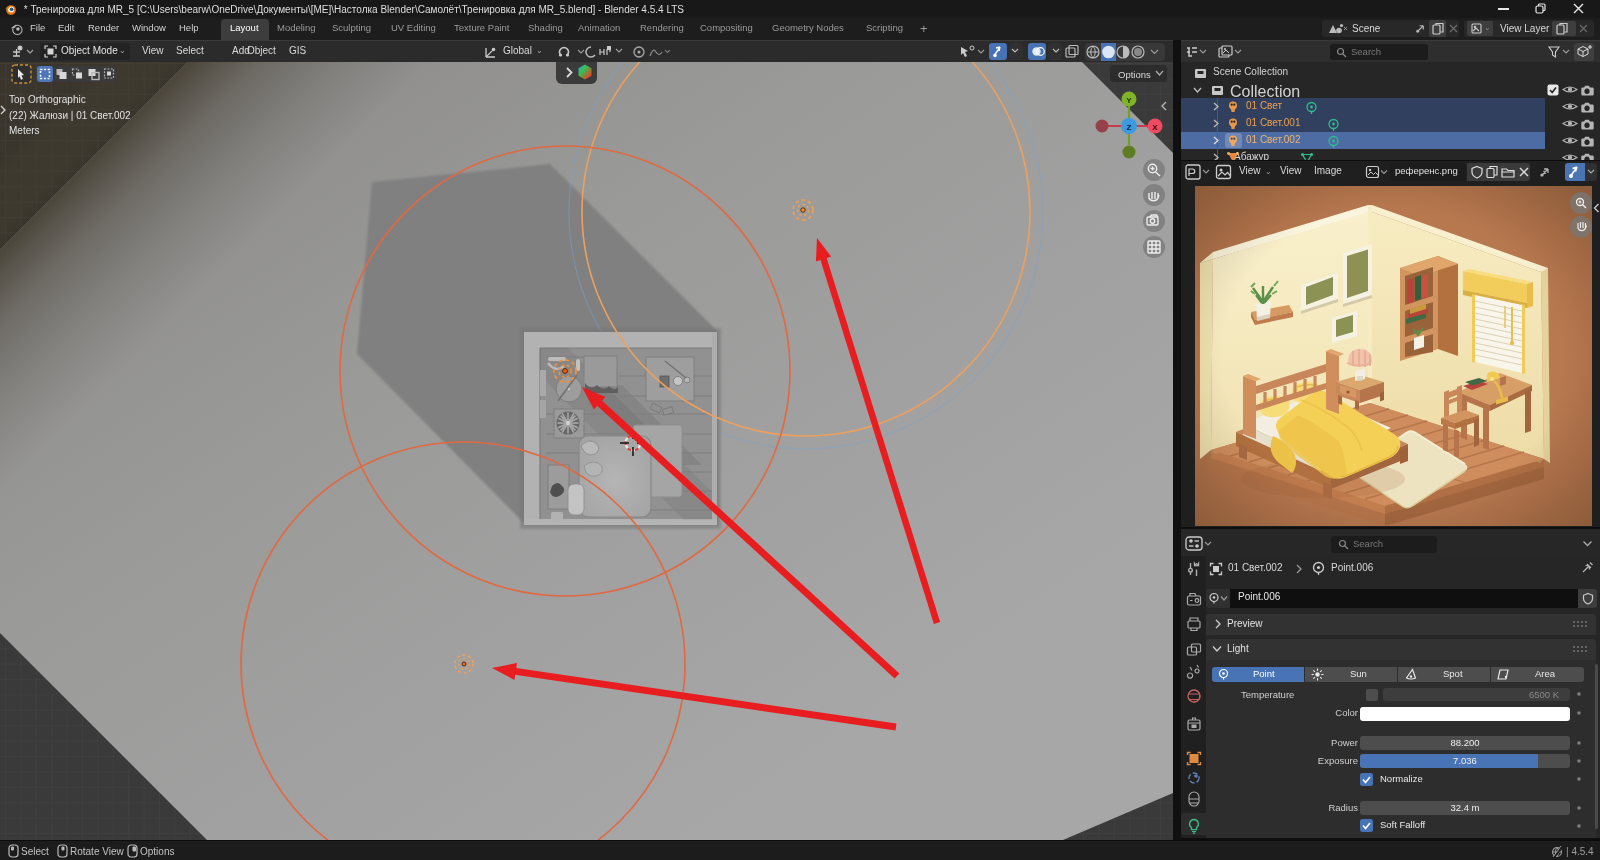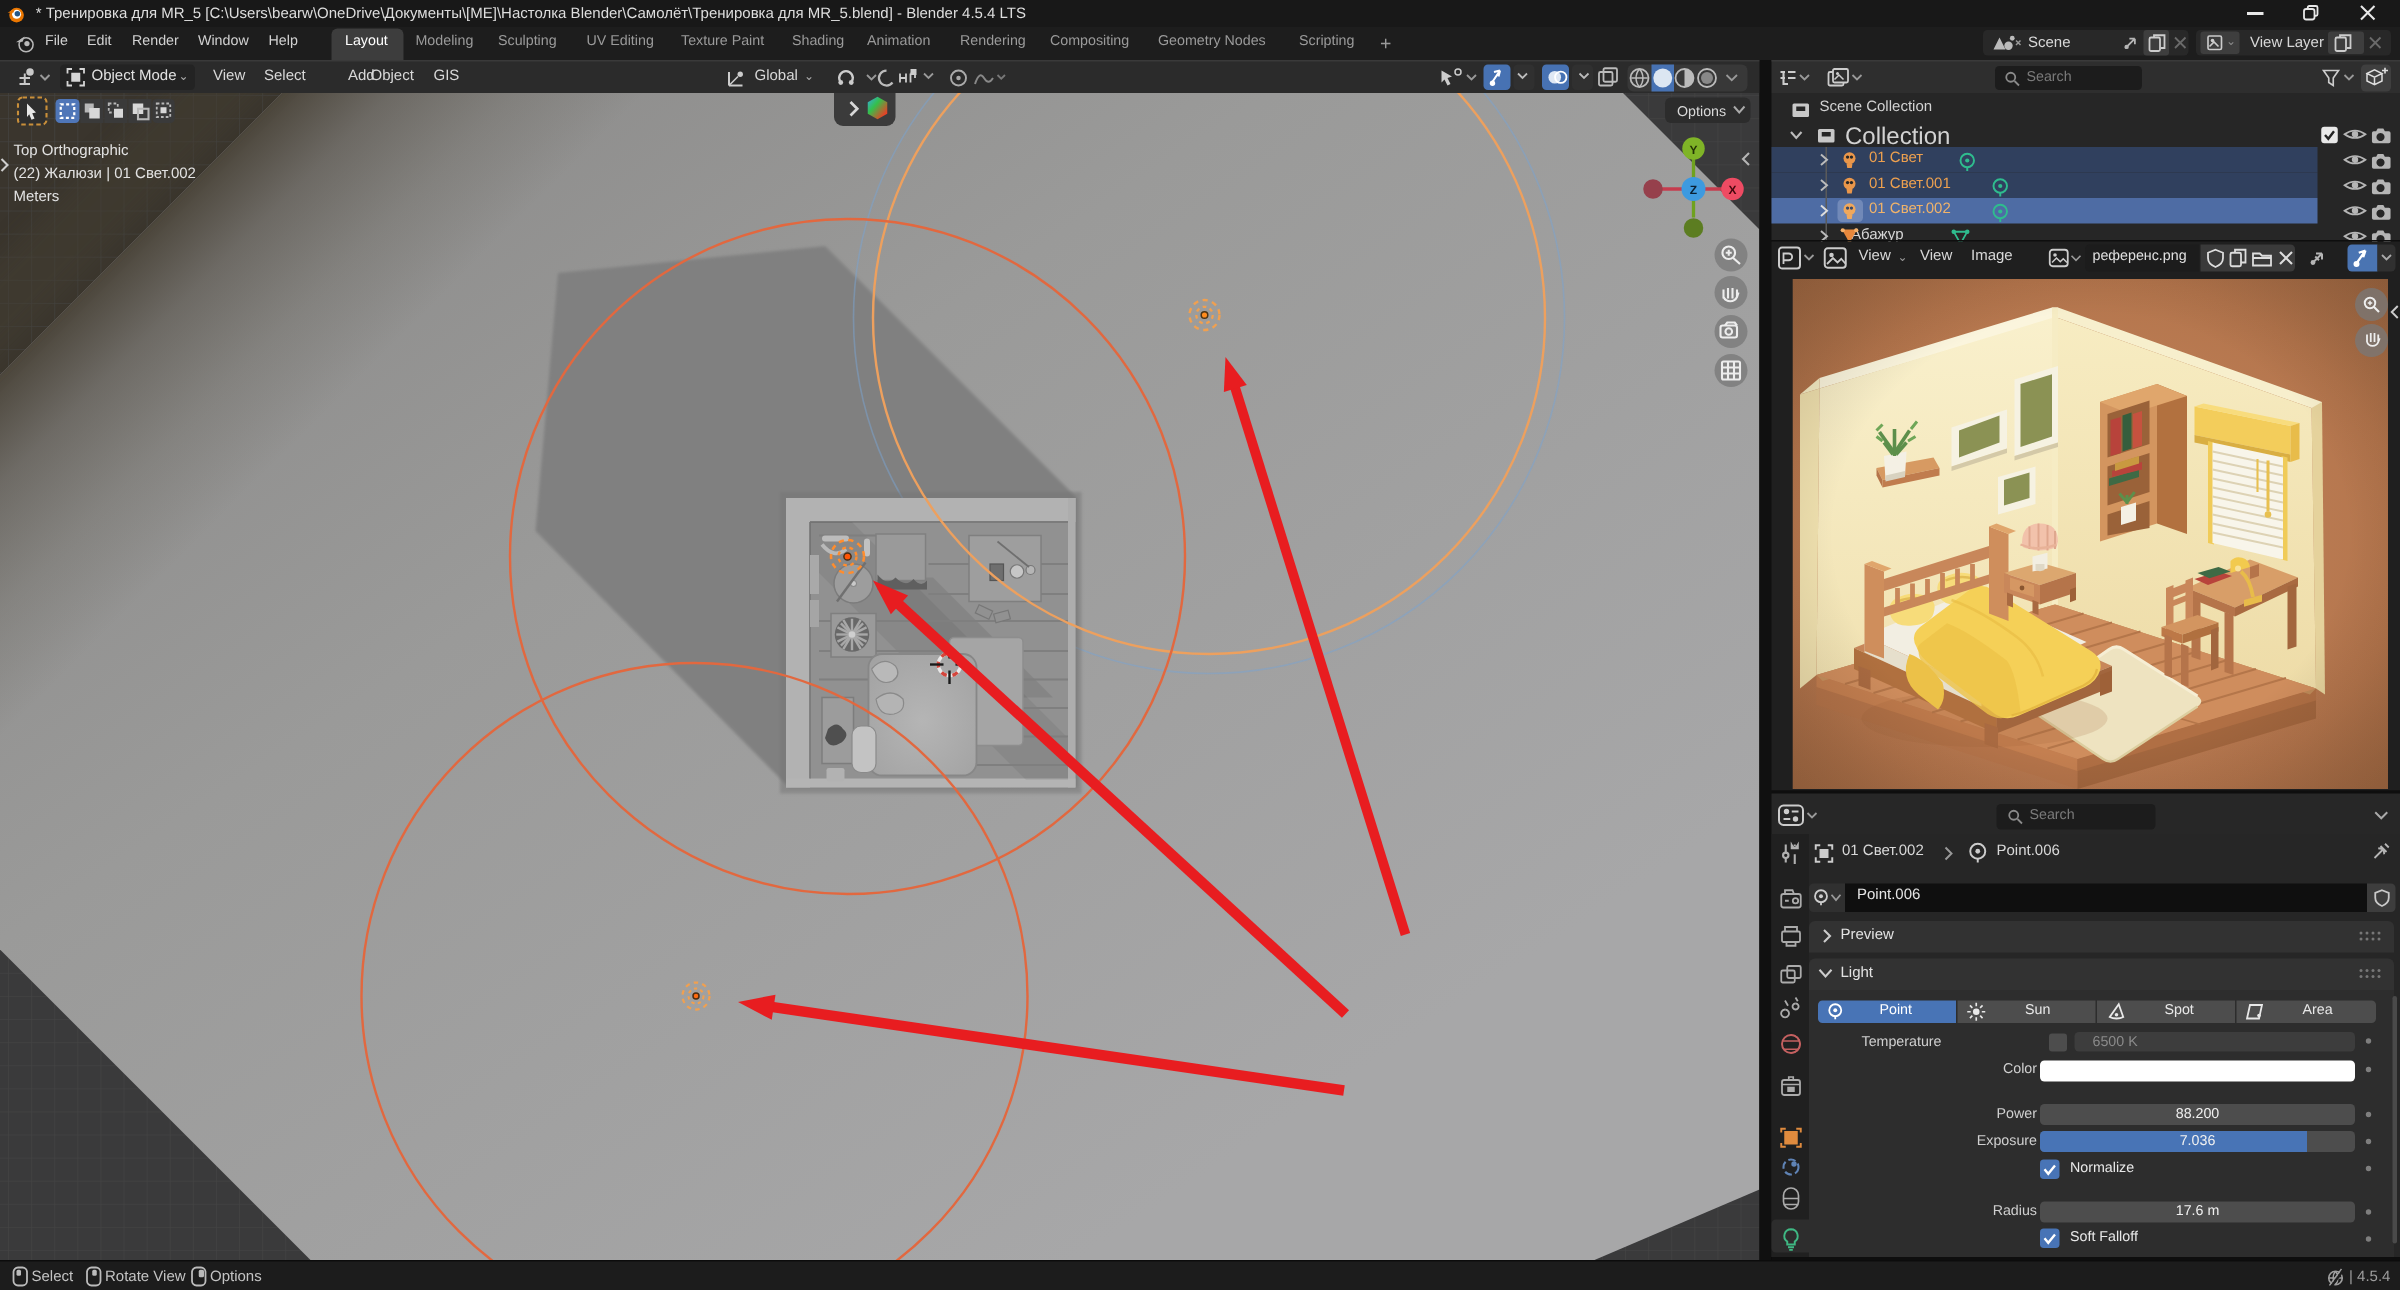--- a/index.html
+++ b/index.html
@@ -998,38 +998,38 @@
     <span class="abs t" style="left:262px;top:139px;font-size:9.5px;color:#e8e8e8">Spot</span>
     <svg class="abs" style="left:316px;top:139px" width="13" height="13" viewBox="0 0 13 13">
         <path d="M3 2 h8 l-2 9 h-8 Z" stroke="#e8e8e8" fill="none" stroke-width="1.2"></path>
         <circle cx="9" cy="9" r="1.2" fill="#e8e8e8"></circle>
       </svg>
     <span class="abs t" style="left:354px;top:139px;font-size:9.5px;color:#e8e8e8">Area</span>
 
     <span class="abs t" style="left:60px;top:160px;width:117px;text-align:left;font-size:9.5px;color:#cfcfcf">Temperature</span>
     <span class="abs" style="left:185px;top:160px;width:12px;height:12px;background:#4d4d4d;border-radius:2px"></span>
     <span class="abs" style="left:202px;top:159px;width:187px;height:13px;background:#3d3d3d;border-radius:3px"></span>
-    <span class="abs t" style="left:214px;top:160px;width:187px;text-align:left;font-size:9.5px;color:#8a8a8a">6500 K</span>
+    <span class="abs t" style="left:191px;top:160px;width:187px;text-align:right;font-size:9.5px;color:#8a8a8a">6500 K</span>
     <span class="abs t" style="left:60px;top:178px;width:117px;text-align:right;font-size:9.5px;color:#cfcfcf">Color</span>
     <span class="abs" style="left:179px;top:178px;width:210px;height:14px;background:#ffffff;border-radius:3px"></span>
     <span class="abs t" style="left:60px;top:208px;width:117px;text-align:right;font-size:9.5px;color:#cfcfcf">Power</span>
     <span class="abs" style="left:179px;top:207px;width:210px;height:14px;background:#4d4d4d;border-radius:3px"></span>
     <span class="abs t" style="left:179px;top:208px;width:210px;text-align:center;font-size:9.5px;color:#f0f0f0">88.200</span>
     <span class="abs t" style="left:60px;top:226px;width:117px;text-align:right;font-size:9.5px;color:#cfcfcf">Exposure</span>
     <span class="abs" style="left:179px;top:225px;width:210px;height:14px;background:#4d4d4d;border-radius:3px"></span>
     <span class="abs" style="left:179px;top:225px;width:178px;height:14px;background:#4874b6;border-radius:3px 0 0 3px"></span>
     <span class="abs t" style="left:179px;top:226px;width:210px;text-align:center;font-size:9.5px;color:#f0f0f0">7.036</span>
     <span class="abs" style="left:179px;top:244px;width:13px;height:13px;background:#4874b6;border-radius:2.5px"></span>
     <svg class="abs" style="left:181px;top:247px" width="9" height="8" viewBox="0 0 9 8">
         <path d="M1 3.5 l2.5 3 L8 1" stroke="#fff" stroke-width="1.6" fill="none"></path>
       </svg>
     <span class="abs t" style="left:199px;top:244px;font-size:9.5px;color:#e8e8e8">Normalize</span>
     <span class="abs t" style="left:60px;top:273px;width:117px;text-align:right;font-size:9.5px;color:#cfcfcf">Radius</span>
     <span class="abs" style="left:179px;top:272px;width:210px;height:14px;background:#4d4d4d;border-radius:3px"></span>
-    <span class="abs t" style="left:179px;top:273px;width:210px;text-align:center;font-size:9.5px;color:#f0f0f0">17.6 m</span>
+    <span class="abs t" style="left:179px;top:273px;width:210px;text-align:center;font-size:9.5px;color:#f0f0f0">32.4 m</span>
     <span class="abs" style="left:179px;top:290px;width:13px;height:13px;background:#4874b6;border-radius:2.5px"></span>
     <svg class="abs" style="left:181px;top:293px" width="9" height="8" viewBox="0 0 9 8">
         <path d="M1 3.5 l2.5 3 L8 1" stroke="#fff" stroke-width="1.6" fill="none"></path>
       </svg>
     <span class="abs t" style="left:199px;top:290px;font-size:9.5px;color:#e8e8e8">Soft Falloff</span>
 
     <svg class="abs" style="left:394px;top:158px" width="8" height="150" viewBox="0 0 8 150">
         <g fill="#7e7e7e">
           <circle cx="4" cy="7" r="1.8"></circle>
           <circle cx="4" cy="26" r="1.8"></circle>

